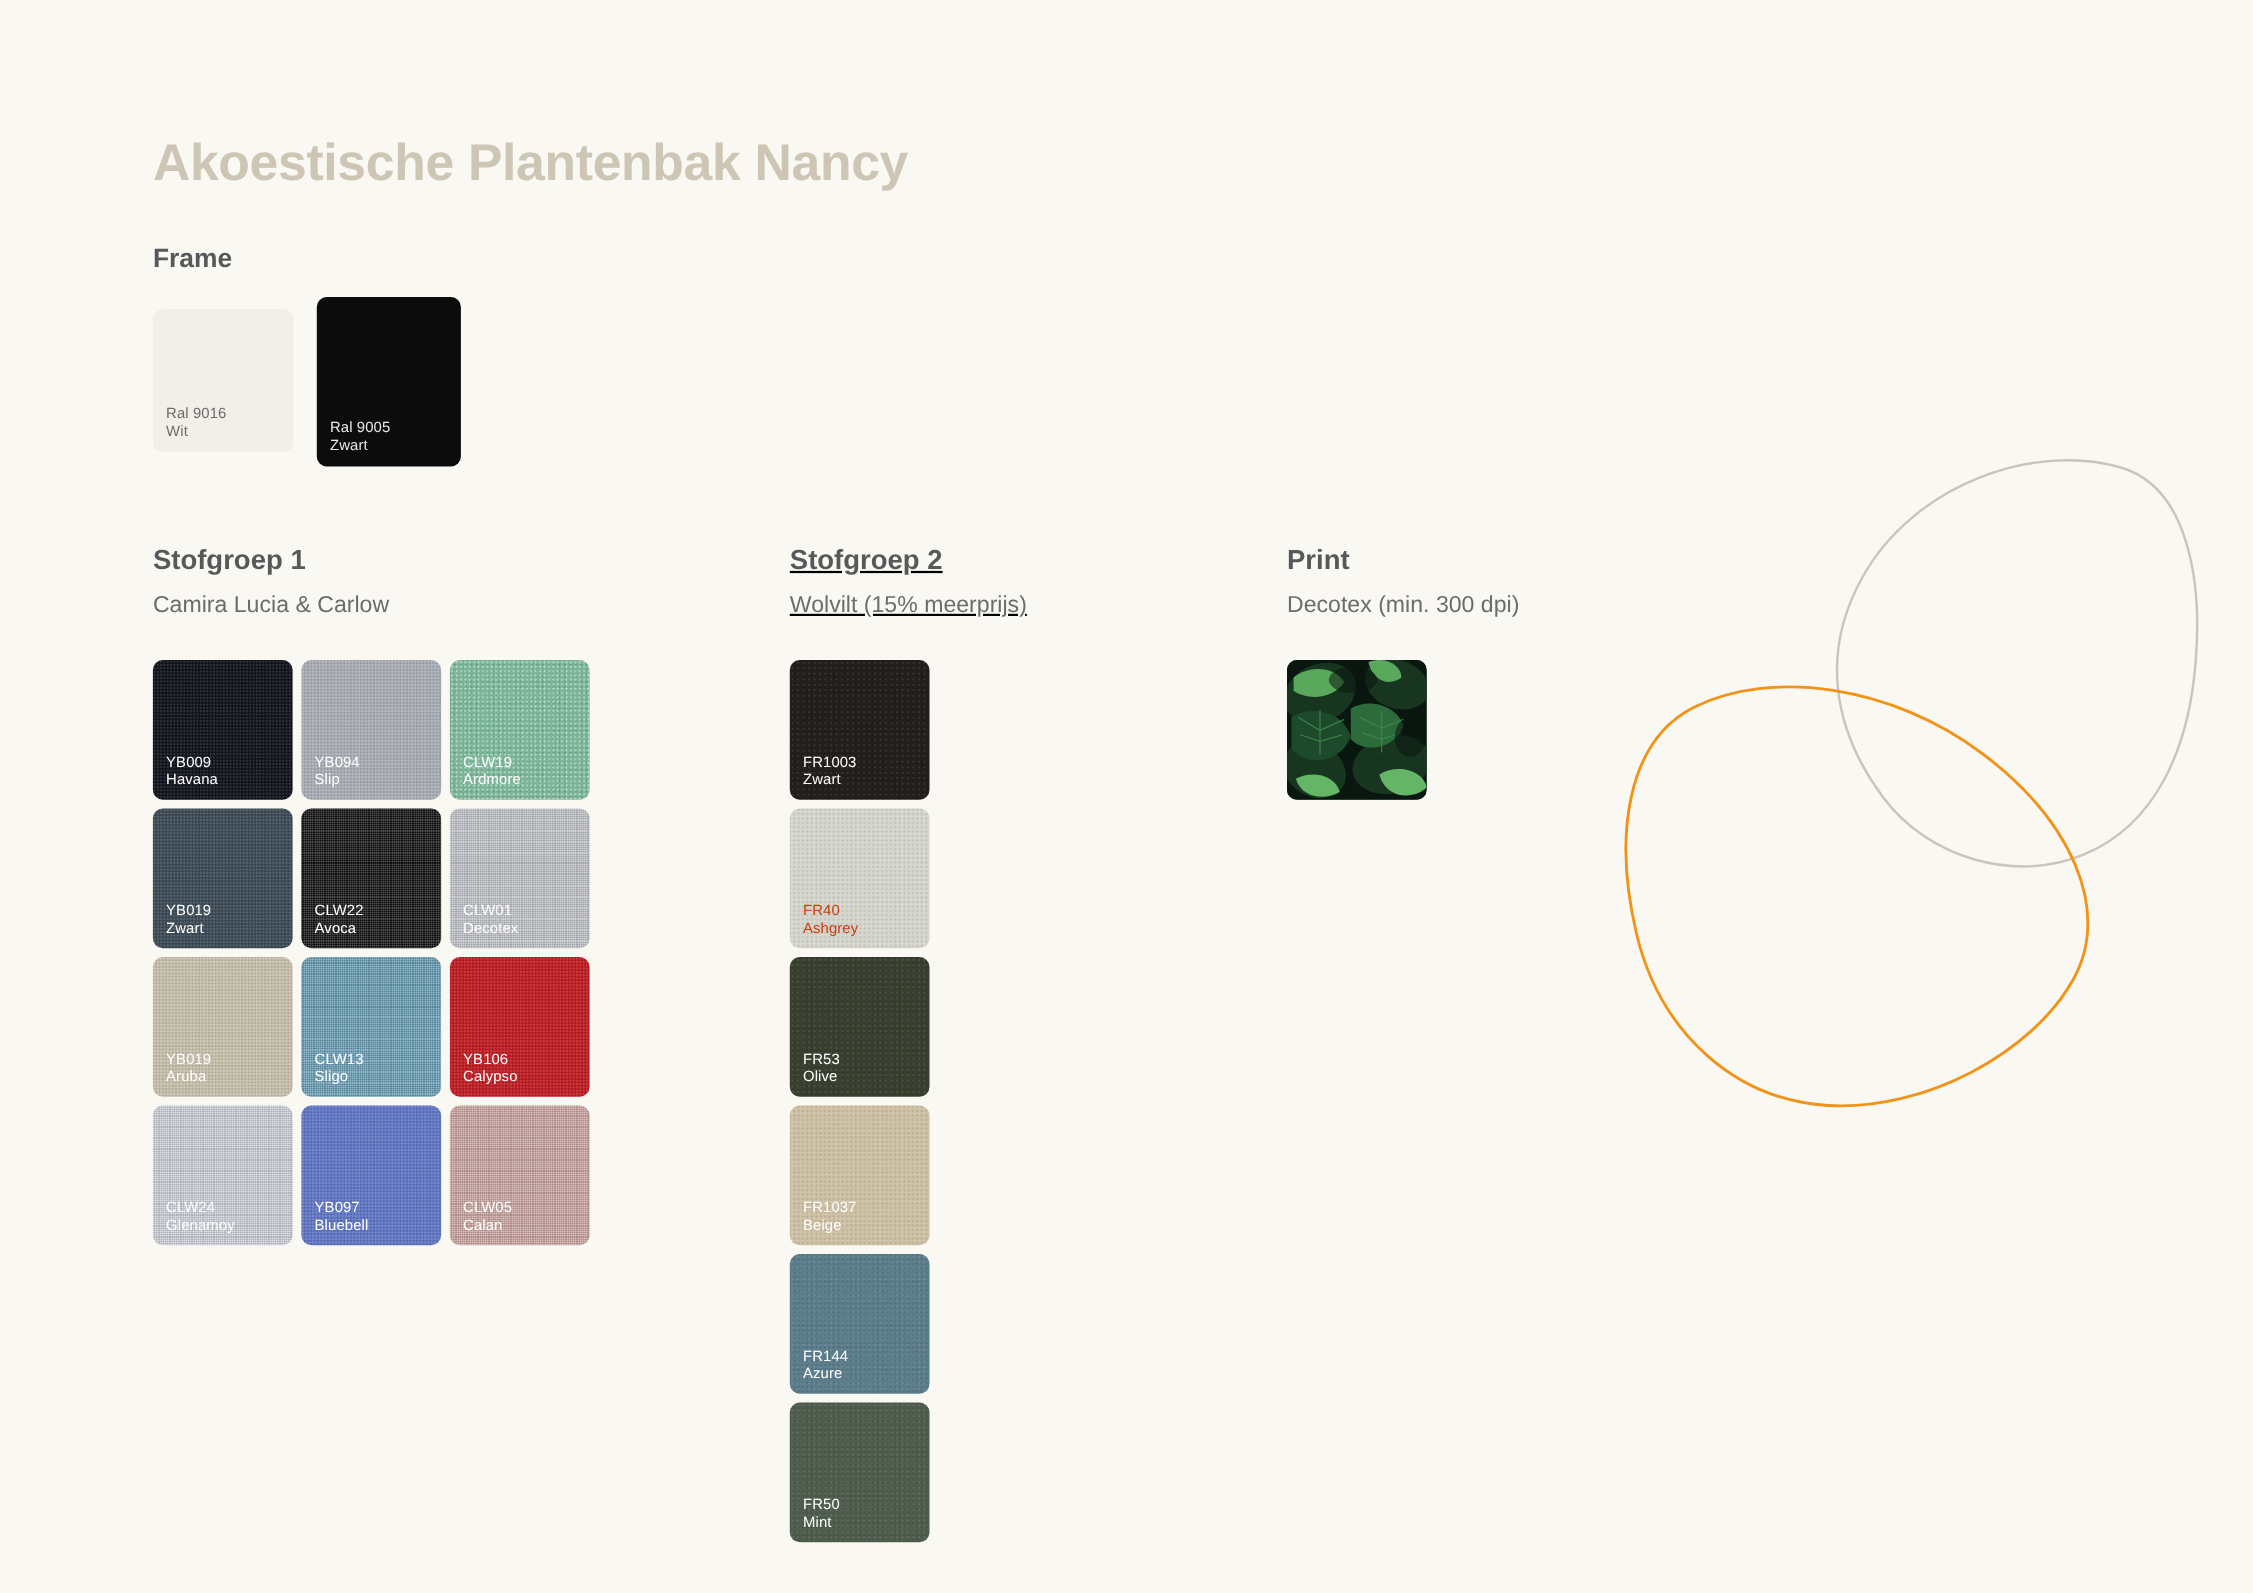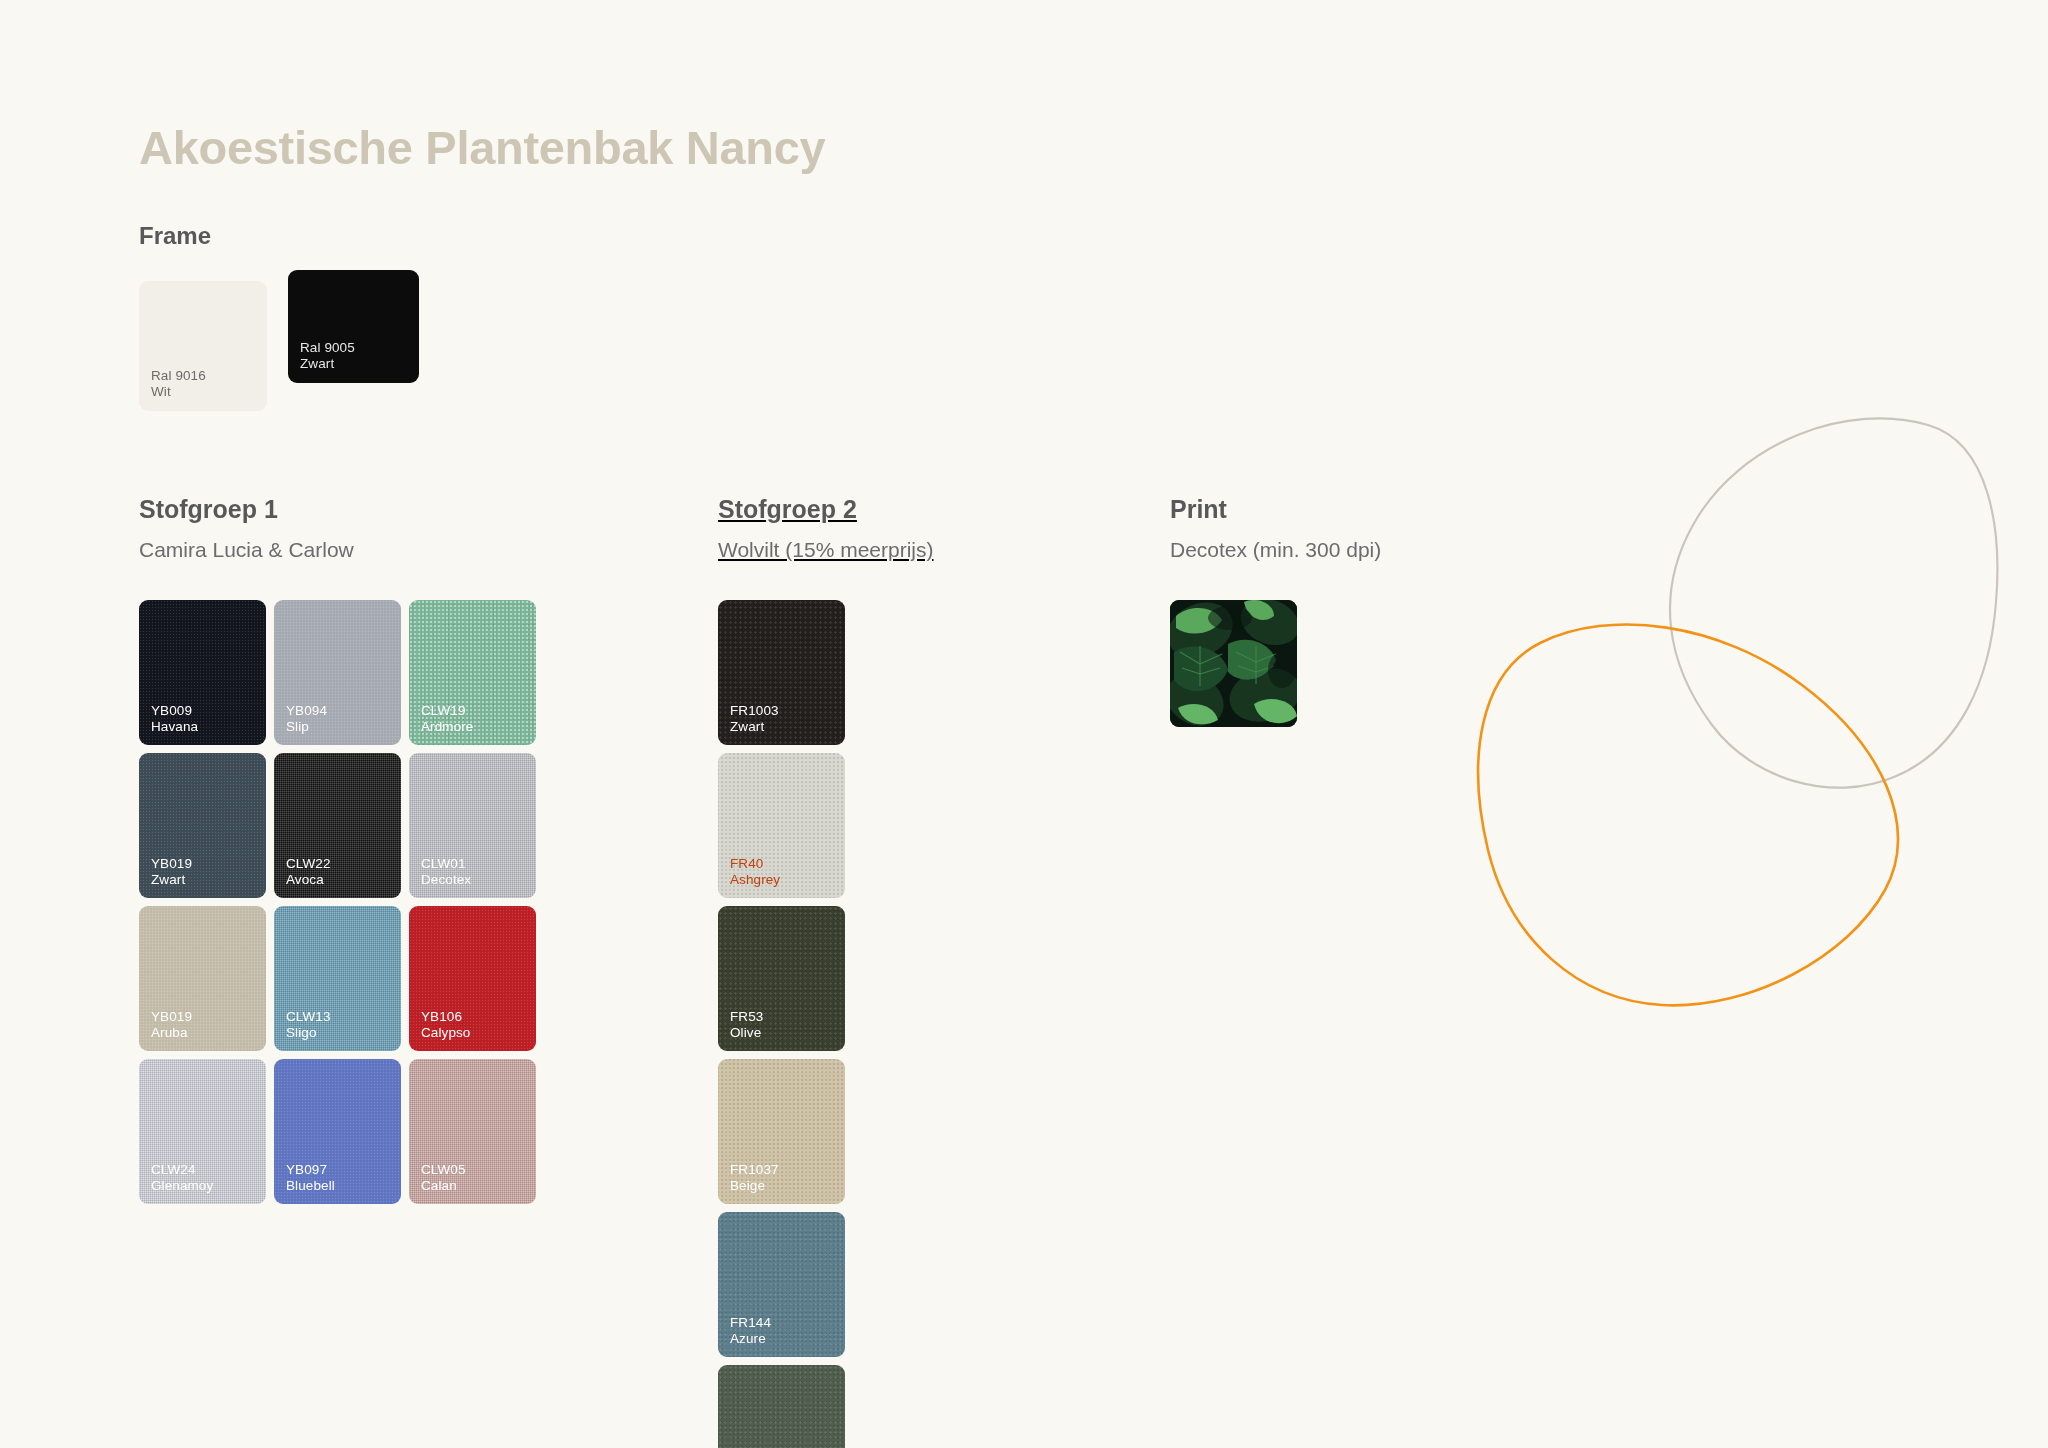--- a/index.html
+++ b/index.html
@@ -56,21 +56,21 @@
   .frame-chip {
     position: relative;
     border-radius: 9px;
     overflow: hidden;
   }
   .frame-chip.wit {
     width: 128px; height: 130px;
     margin-right: 21px; margin-top: 0;
   }
   .frame-chip.zwart {
-    width: 131px; height: 113px;
+    width: 131px; height: 154px;
     margin-top: -11px;
   }
 
   .chip-label {
     position: absolute;
     left: 12px;
     bottom: 11px;
     font-size: 13.5px;
     line-height: 1.18;
     letter-spacing: 0.1px;
@@ -109,21 +109,21 @@
     display: flex;
     flex-wrap: wrap;
     width: 430px;
     gap: 8px 8px;
   }
   .swatch-grid.narrow { width: 210px; }
 
   .swatch {
     position: relative;
     width: 127px;
-    height: 145px;
+    height: 127px;
     border-radius: 9px;
     overflow: hidden;
     background-color: #ccc;
   }
 
   .swatch-label {
     position: absolute;
     left: 12px;
     bottom: 10px;
     font-size: 13.5px;

